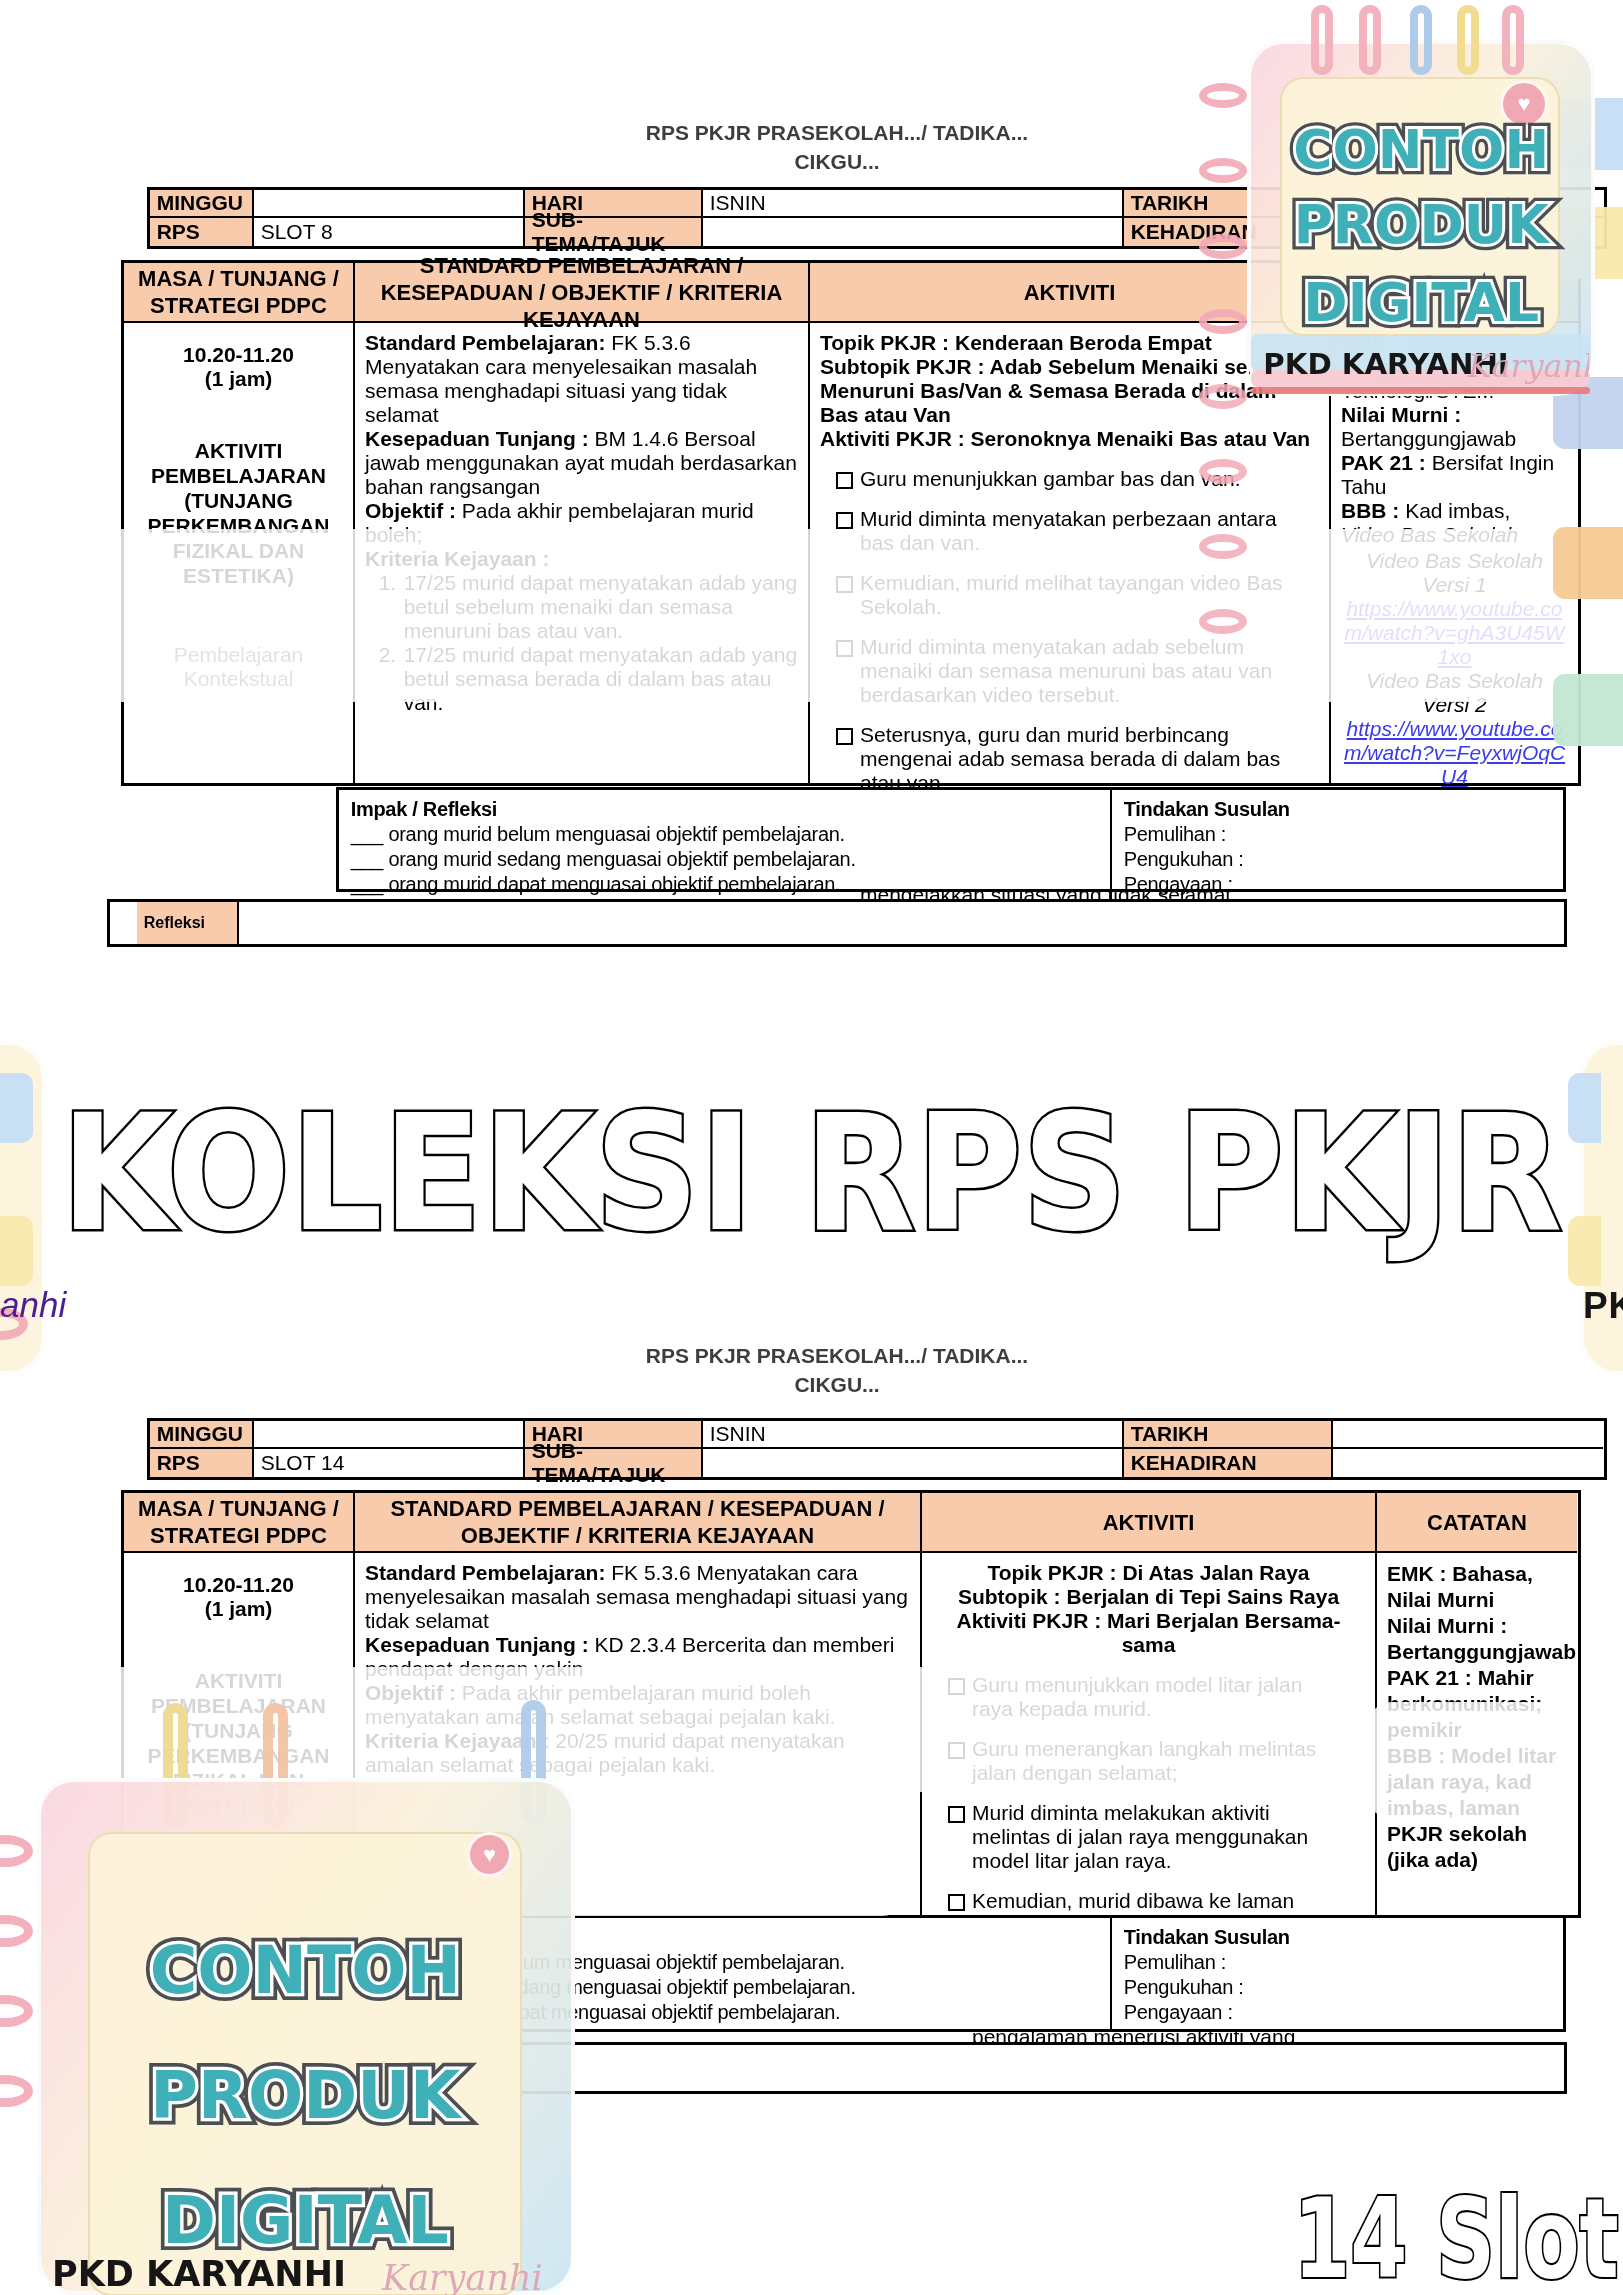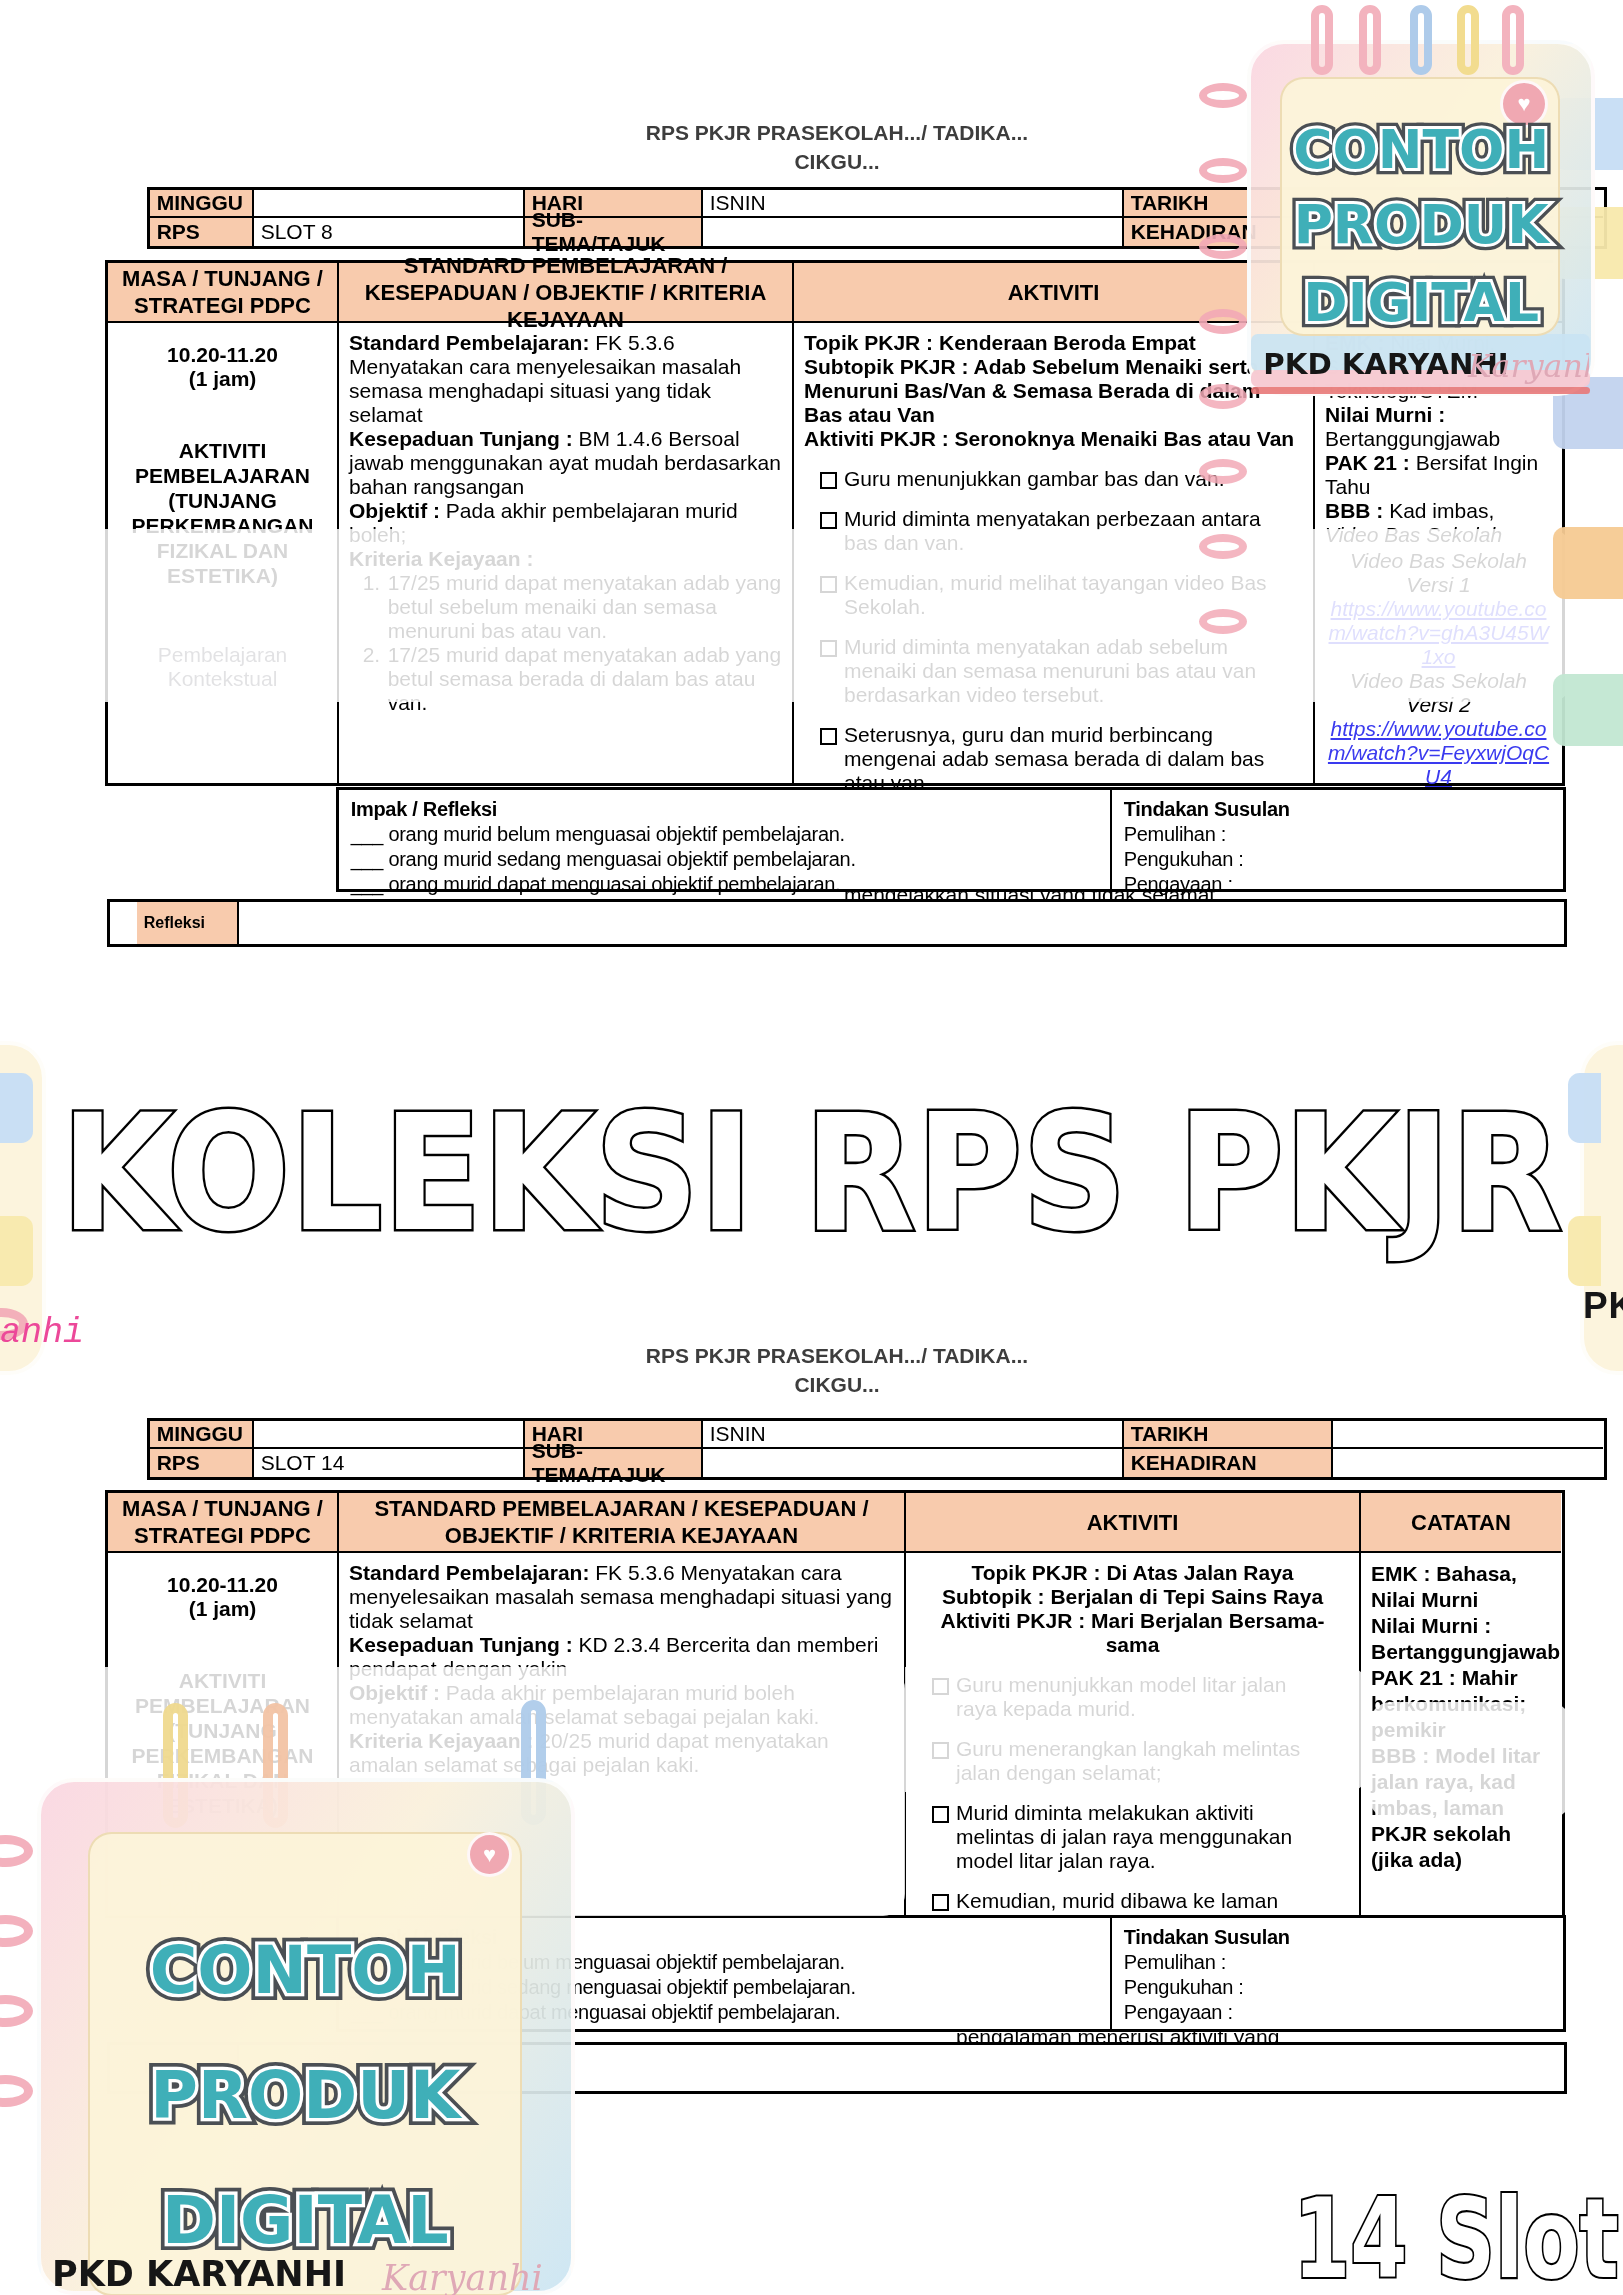--- a/index.html
+++ b/index.html
@@ -14,21 +14,21 @@
   
   .info{position:absolute;left:107px;width:1460px;display:grid;
         grid-template-columns:104px 271px 178px 421px 209px 270px;
         border:3.3px solid #000;background:#fff;box-sizing:border-box;margin-left:40px;}
   .info>div{height:28px;border-right:2.5px solid #000;border-bottom:2.5px solid #000;
             display:flex;align-items:center;padding:0 6.7px;font-size:21px;box-sizing:border-box;}
   .info>div.no-r{border-right:none;} .info>div.no-b{border-bottom:none;}
   .lbl{background:#F8CBAD;font-weight:bold;}
 
   
-  .main{position:absolute;left:105px;width:1460px;display:grid;
+  .main{position:absolute;left:121px;width:1460px;display:grid;
         border:3.3px solid #000;background:#fff;box-sizing:border-box;}
   .m1{grid-template-columns:231px 455px 521px 247px;grid-template-rows:60px 460px;}
   .m2{grid-template-columns:231px 567px 455px 200px;grid-template-rows:60px 362px;}
   .hd{background:#F8CBAD;font-weight:bold;display:flex;align-items:center;justify-content:center;
       text-align:center;font-size:22px;line-height:27px;padding:3.3px 10px;
       border-right:2.5px solid #000;border-bottom:2.5px solid #000;box-sizing:border-box;}
   .hd.no-r{border-right:none;}
   .bd{border-right:2.5px solid #000;box-sizing:border-box;padding:8.3px 10px;
       font-size:21px;line-height:24px;}
   .bd.no-r{border-right:none;}
@@ -68,21 +68,21 @@
   .panel{position:absolute;border-radius:37px;border:4.2px solid rgba(255,255,255,0.85);box-sizing:border-box;}
   .panel-grad{background:linear-gradient(125deg,rgba(250,214,225,0.93) 0%,rgba(250,240,219,0.93) 45%,rgba(203,229,243,0.93) 100%);}
   .panel-in{position:absolute;border-radius:23.4px;background:rgba(252,243,217,0.94);
             border:2.5px solid rgba(233,214,170,0.8);box-sizing:border-box;}
   .vring{position:absolute;border-radius:15px;background:transparent;box-sizing:border-box;}
   .hring{position:absolute;border-radius:50%;background:transparent;box-sizing:border-box;}
   .tab{position:absolute;box-sizing:border-box;opacity:0.95;}
   .heart-badge{position:absolute;border-radius:50%;background:#F0A8B2;border:3.3px solid rgba(255,255,255,0.9);
                display:flex;align-items:center;justify-content:center;color:#fff;font-size:22px;box-sizing:border-box;}
   .strip{position:absolute;border-radius:6.7px;}
-  .script-txt{position:absolute;font-family:Liberation Mono, monospace;font-style:italic;color:#ec4899;margin-top:28px;}
+  .script-txt{position:absolute;font-family:Liberation Sans, sans-serif;font-style:italic;color:#4c1d95;}
   .pr-brand{position:absolute;font-weight:bold;color:#161616;font-size:37px;letter-spacing:0.8px;}
 </style>
 </head>
 <body>
 
 <div class="page">
 
   <div class="doc-hdr" style="top:118px;">
     <div>RPS PKJR PRASEKOLAH.../ TADIKA...</div>
     <div>CIKGU...</div>

